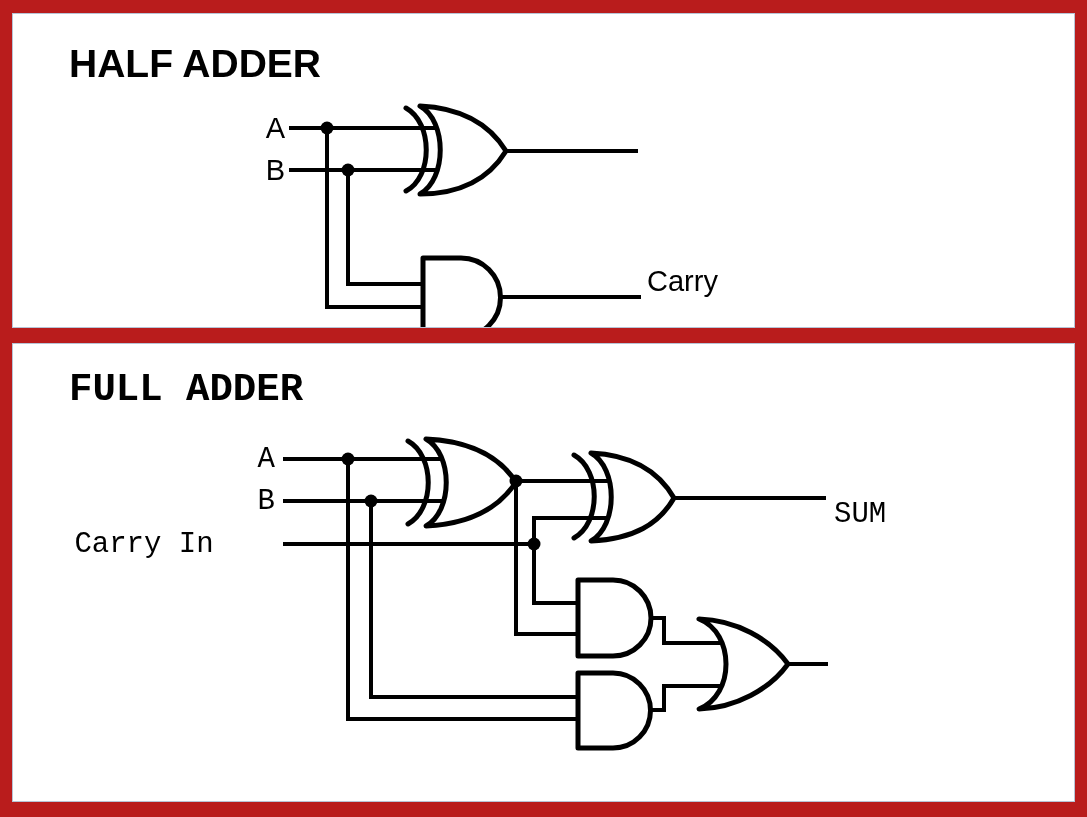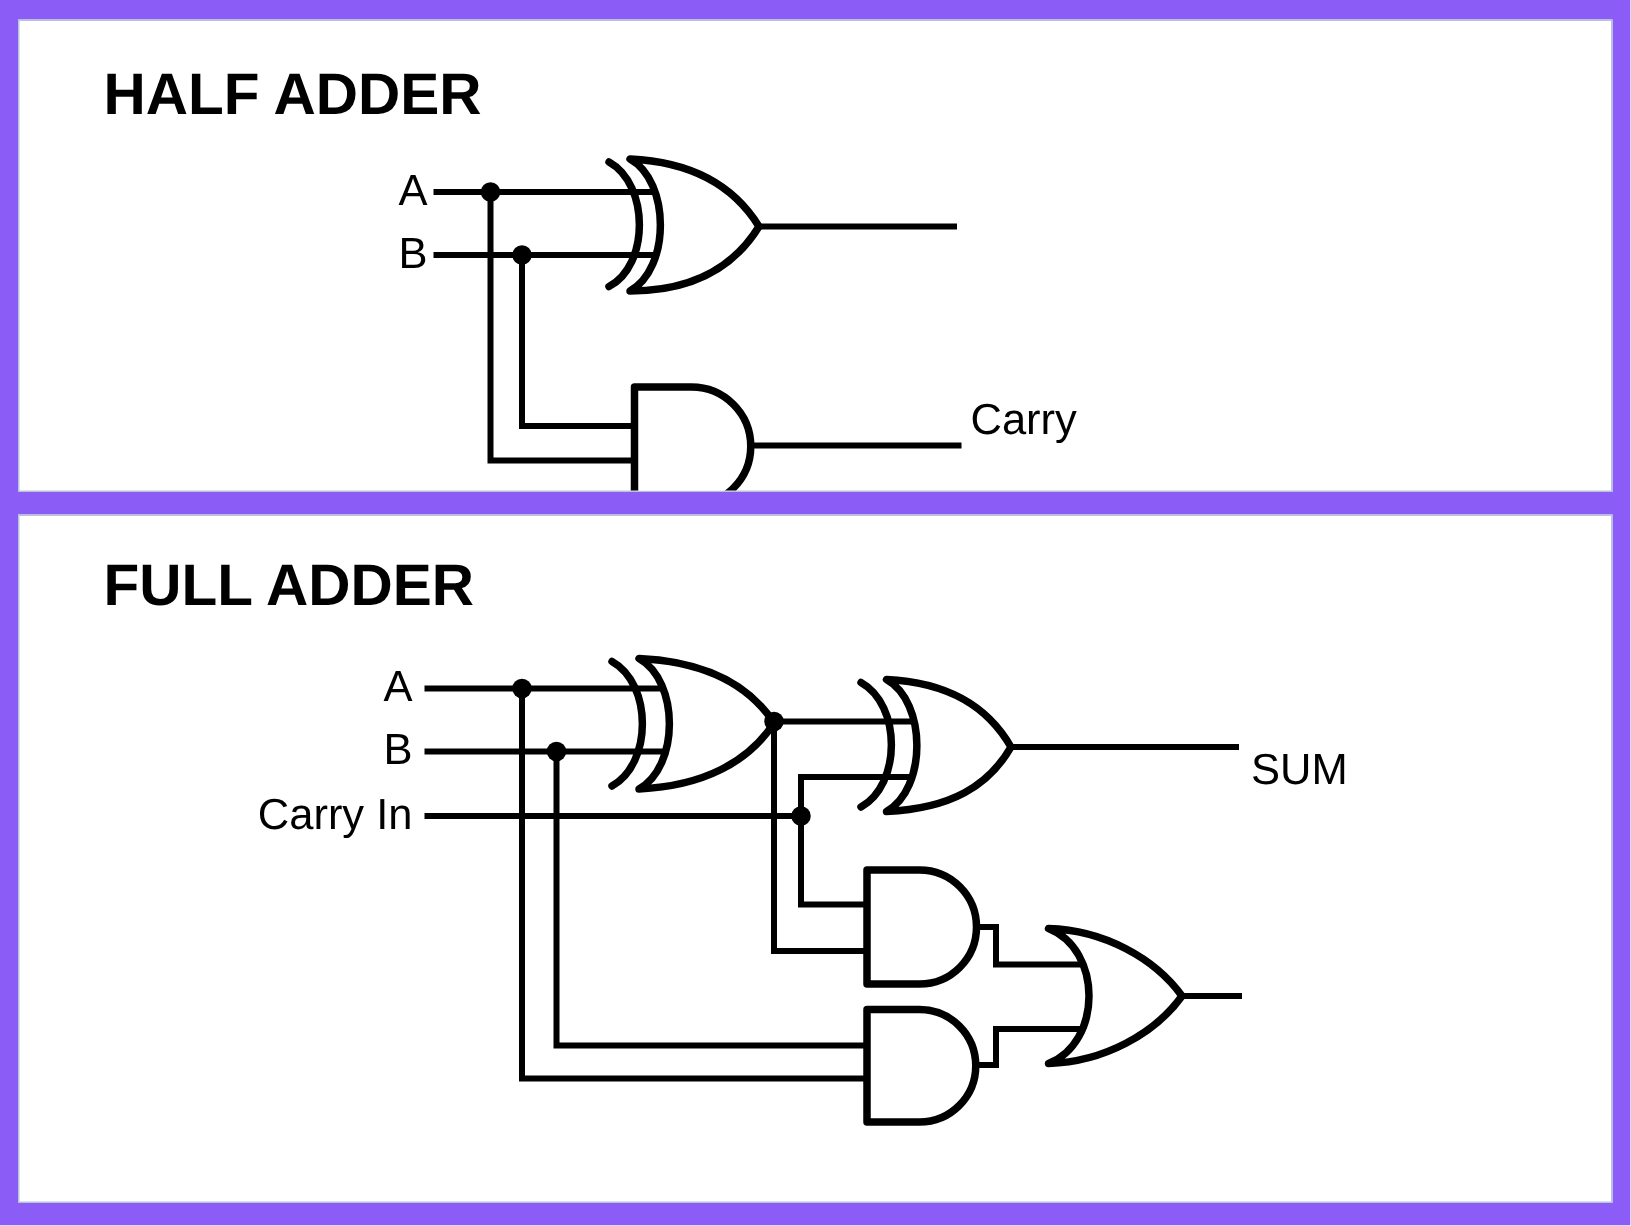--- a/index.html
+++ b/index.html
@@ -1,32 +1,32 @@
 <!DOCTYPE html>
 <html><head>
 <meta charset="utf-8">
 <style>
   html,body{margin:0;padding:0;background:#ffffff;}
   .frame{
     width:1087px;height:817px;
     box-sizing:border-box;
-    background:#8b5cf6;
+    background:#b91c1c;
     padding:13px 12px 15px 12px;
     display:flex;flex-direction:column;gap:15px;
     font-family:"Liberation Sans", sans-serif;
   }
   .panel{
     position:relative;
     background:#ffffff;
     box-sizing:border-box;
     border:1px solid #b7c4d6;
     overflow:hidden;
   }
   .panel.half{width:1063px;height:340px;}
-  .panel.full{width:1063px;height:496px;}
+  .panel.full{width:1063px;height:496px;font-family:Liberation Mono, monospace;}
   .panel svg{position:absolute;left:0;top:0;}
   .title{
     position:absolute;
     font-size:39px;font-weight:700;color:#000;
     letter-spacing:0px;white-space:nowrap;line-height:1;
   }
   .lbl{
     position:absolute;
     font-size:29px;color:#000;white-space:nowrap;line-height:1;
     transform:translateY(-50%);
@@ -90,17 +90,17 @@
       <path class="gate" d="M686 275 C723 276 757 295 775 320 C757 345 723 364 686 365 C722 351 722 289 686 275 Z"></path>
 
       <circle class="dot" cx="335" cy="115" r="6.5"></circle>
       <circle class="dot" cx="358" cy="157" r="6.5"></circle>
       <circle class="dot" cx="521" cy="200" r="6.5"></circle>
       <circle class="dot" cx="503" cy="137" r="6.5"></circle>
     </svg>
     <div class="title" style="left:56px;top:27px;">FULL ADDER</div>
     <div class="lbl right" style="left:0;width:262px;top:115px;">A</div>
     <div class="lbl right" style="left:0;width:262px;top:157px;">B</div>
-    <div class="lbl right" style="left:0;width:262px;top:200px;">Carry In</div>
+    <div class="lbl right" style="left:0;width:262px;top:200px;text-align:center;">Carry In</div>
     <div class="lbl" style="left:821px;top:170px;">SUM</div>
   </section>
 
 </div>
 
 </body></html>

